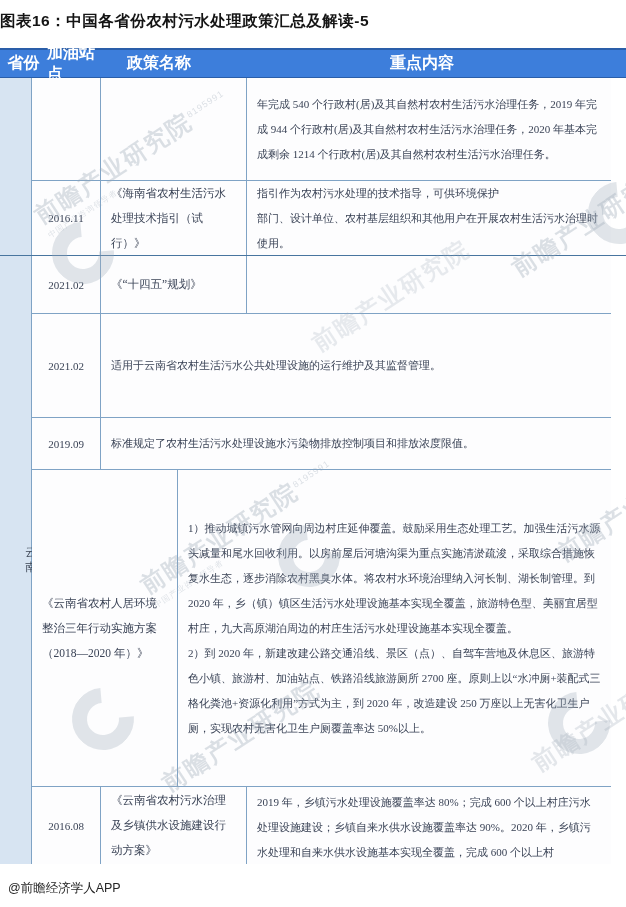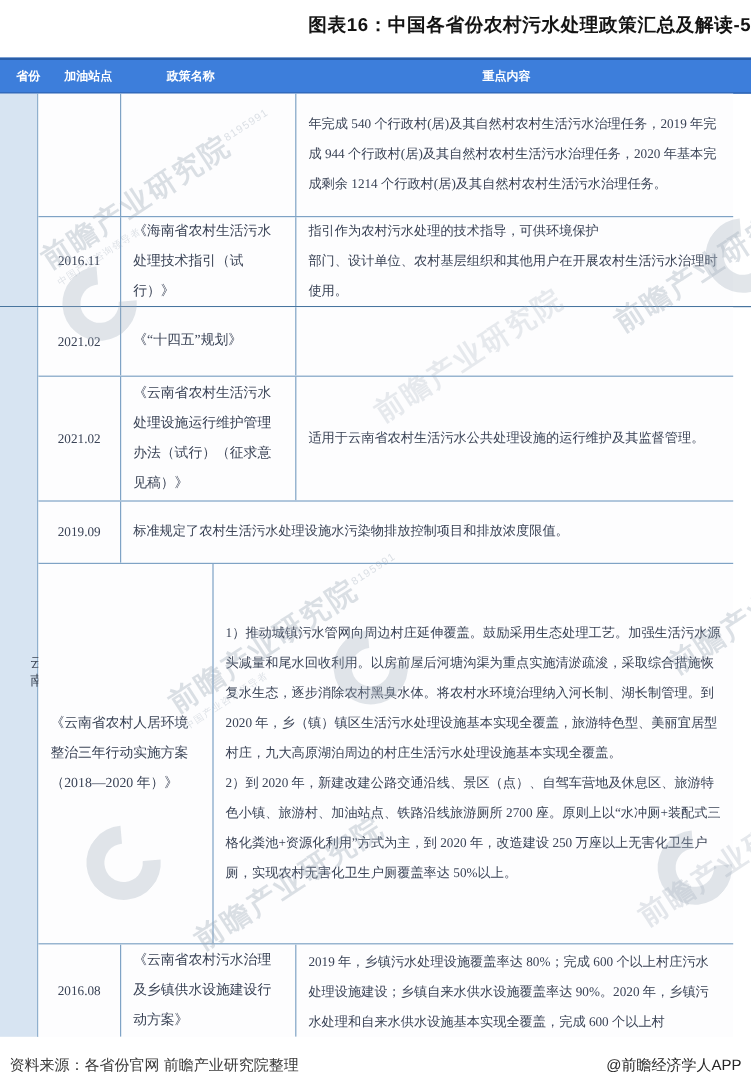--- a/index.html
+++ b/index.html
@@ -3,26 +3,26 @@
 <meta charset="utf-8">
 <style>
   :root{
     --header-bg:#3d7edb; --header-text:#ffffff; --province-bg:#d7e4f2;
     --grid:#7fa3c5; --grid-strong:#48759f; --body-text:#3a4356; --wm:#9aa7b5;
   }
   *{margin:0;padding:0;box-sizing:border-box;}
   body{background:#ffffff;}
   .page{position:relative;width:626px;height:907px;background:#ffffff;overflow:hidden;
         font-family:"Liberation Serif",serif;color:var(--body-text);}
-  .title{position:absolute;top:11px;left:0;width:626px;text-align:right;
+  .title{position:absolute;top:11px;left:0;width:626px;text-align:left;
          font-family:"Liberation Sans",sans-serif;font-weight:bold;font-size:15.5px;color:#141414;letter-spacing:.5px;}
   .tbl{position:absolute;top:48px;left:0;width:626px;}
   .thead{display:flex;height:30px;background:var(--header-bg);
          border-top:2px solid #2a5ea9;border-bottom:1px solid #2a5ea9;
-         font-family:"Liberation Sans",sans-serif;font-weight:bold;font-size:10px;color:var(--header-text);}
+         font-family:"Liberation Sans",sans-serif;font-weight:bold;font-size:16px;color:var(--header-text);}
   .th{display:flex;align-items:center;justify-content:center;}
   .th.p{width:47px;} .th.d{width:53px;} .th.n{width:118px;} .th.c{flex:1;}
   .section{display:flex;width:626px;}
   .section + .section{border-top:1px solid var(--grid-strong);}
   .prov{width:31px;background:var(--province-bg);border-right:1px solid var(--grid);
         display:flex;align-items:center;justify-content:center;font-size:11.5px;color:#3b4454;padding-left:31px;}
   .rows{flex:1;display:flex;flex-direction:column;}
   .row{display:flex;width:579px;background:#fdfdfe;}
   .row + .row{border-top:1px solid var(--grid);}
   .c-date{width:69px;border-right:1px solid var(--grid);display:flex;align-items:center;justify-content:center;
@@ -80,21 +80,20 @@
 
     <div class="section">
       <div class="prov">云南</div>
       <div class="rows">
         <div class="row row-c">
           <div class="c-date">2021.02</div>
           <div class="c-name">《“十四五”规划》</div>
         </div>
         <div class="row row-d">
           <div class="c-date">2021.02</div>
-          <div class="c-name">《云南省农村生活污水处理设施运行维护管理办法（试行）（征求意见稿）》</div>
           <div class="c-content">适用于云南省农村生活污水公共处理设施的运行维护及其监督管理。</div>
         </div>
         <div class="row row-e">
           <div class="c-date">2019.09</div>
           <div class="c-content">标准规定了农村生活污水处理设施水污染物排放控制项目和排放浓度限值。</div>
         </div>
         <div class="row row-f">
           <div class="c-name">《云南省农村人居环境整治三年行动实施方案（2018—2020 年）》</div>
           <div class="c-content">1）推动城镇污水管网向周边村庄延伸覆盖。鼓励采用生态处理工艺。加强生活污水源头减量和尾水回收利用。以房前屋后河塘沟渠为重点实施清淤疏浚，采取综合措施恢复水生态，逐步消除农村黑臭水体。将农村水环境治理纳入河长制、湖长制管理。到 2020 年，乡（镇）镇区生活污水处理设施基本实现全覆盖，旅游特色型、美丽宜居型村庄，九大高原湖泊周边的村庄生活污水处理设施基本实现全覆盖。
 2）到 2020 年，新建改建公路交通沿线、景区（点）、自驾车营地及休息区、旅游特色小镇、旅游村、加油站点、铁路沿线旅游厕所 2700 座。原则上以“水冲厕+装配式三格化粪池+资源化利用”方式为主，到 2020 年，改造建设 250 万座以上无害化卫生户厕，实现农村无害化卫生户厕覆盖率达 50%以上。</div>
@@ -102,21 +101,20 @@
         <div class="row row-g">
           <div class="c-date">2016.08</div>
           <div class="c-name">《云南省农村污水治理及乡镇供水设施建设行动方案》</div>
           <div class="c-content">2019 年，乡镇污水处理设施覆盖率达 80%；完成 600 个以上村庄污水处理设施建设；乡镇自来水供水设施覆盖率达 90%。2020 年，乡镇污水处理和自来水供水设施基本实现全覆盖，完成 600 个以上村</div>
         </div>
       </div>
     </div>
   </div>
 
   <div class="footer">
-    <span class="source">资料来源：各省份官网 前瞻产业研究院整理</span>
     <span class="credit">@前瞻经济学人APP</span>
   </div>
 
   <div class="wm-layer">
     <div class="wm" style="left:22px;top:140px;">
       <span>前瞻产业研究院</span><span class="digits">8195991</span>
       <span class="sub">中国产业咨询领导者</span>
     </div>
     <div class="wm" style="left:500px;top:205px;"><span>前瞻产业研究院</span></div>
     <div class="wm" style="left:300px;top:280px;opacity:.22;"><span>前瞻产业研究院</span></div>

